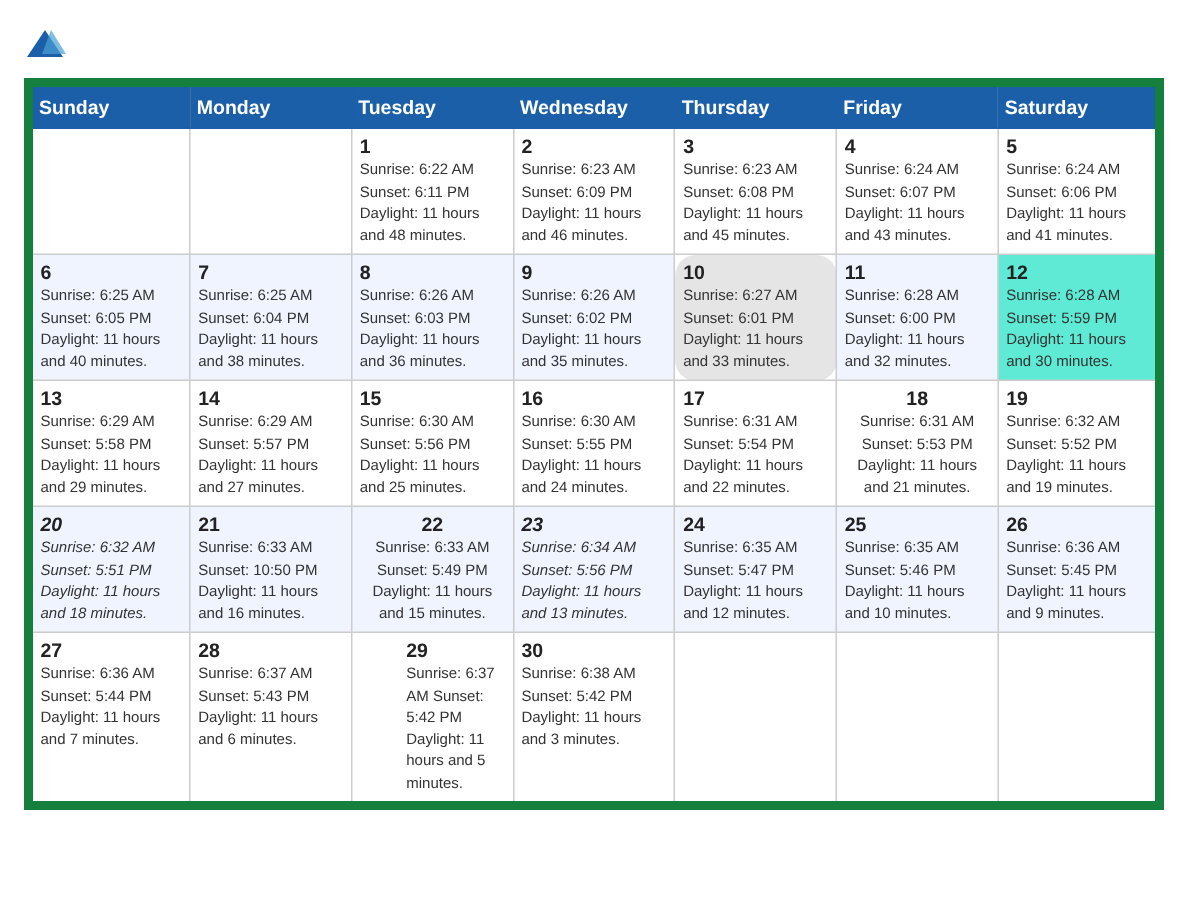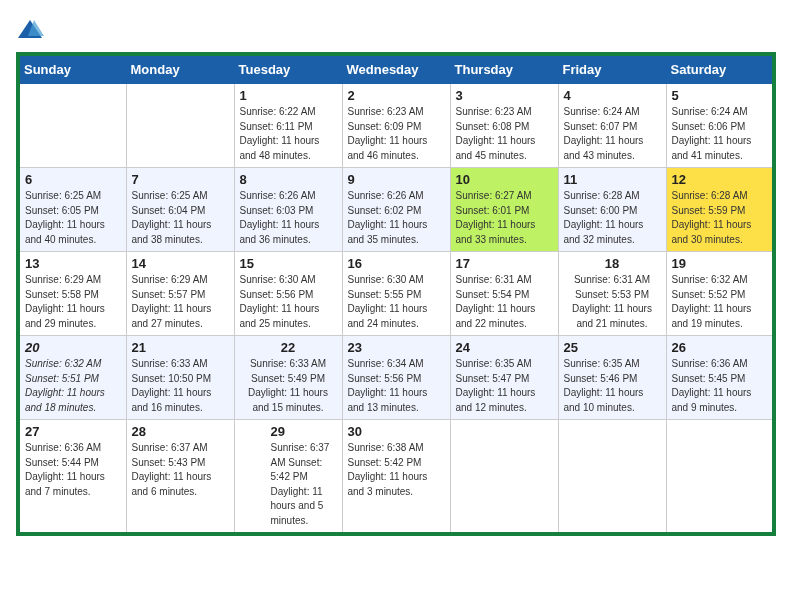--- a/index.html
+++ b/index.html
@@ -48,21 +48,21 @@
       font-weight: bold;
       color: #333;
     }
     .subtitle {
       font-size: 15px;
       color: #555;
     }
     .calendar {
       width: 100%;
       border-collapse: collapse;
-      border: 4px solid #15803d;
+      border: 6px solid #15803d;
     }
     .calendar th {
       background: #1a5fa8;
       color: #fff;
       font-size: 13px;
       font-weight: bold;
       padding: 6px 4px;
       text-align: left;
       border: 1px solid #1a5fa8;
     }
@@ -183,33 +183,33 @@
           <div class="cell-content">Sunrise: 6:26 AM
 Sunset: 6:03 PM
 Daylight: 11 hours and 36 minutes.</div>
         </td>
         <td style="background: rgb(240, 244, 255);">
           <span class="day-number">9</span>
           <div class="cell-content">Sunrise: 6:26 AM
 Sunset: 6:02 PM
 Daylight: 11 hours and 35 minutes.</div>
         </td>
-        <td style="background: #bef264;">
+        <td style="background: #e5e5e5; border-radius: 14px;">
           <span class="day-number">10</span>
           <div class="cell-content">Sunrise: 6:27 AM
 Sunset: 6:01 PM
 Daylight: 11 hours and 33 minutes.</div>
         </td>
         <td style="background: rgb(240, 244, 255);">
           <span class="day-number">11</span>
           <div class="cell-content">Sunrise: 6:28 AM
 Sunset: 6:00 PM
 Daylight: 11 hours and 32 minutes.</div>
         </td>
-        <td style="background: #fde047;">
+        <td style="background: #5eead4;">
           <span class="day-number">12</span>
           <div class="cell-content">Sunrise: 6:28 AM
 Sunset: 5:59 PM
 Daylight: 11 hours and 30 minutes.</div>
         </td>
       </tr>
       <tr>
         <td style="background: rgb(255, 255, 255); margin-top: 32px;">
           <span class="day-number">13</span>
           <div class="cell-content">Sunrise: 6:29 AM
@@ -265,21 +265,21 @@
           <div class="cell-content">Sunrise: 6:33 AM
 Sunset: 10:50 PM
 Daylight: 11 hours and 16 minutes.</div>
         </td>
         <td style="background: rgb(240, 244, 255); text-align: center;">
           <span class="day-number">22</span>
           <div class="cell-content">Sunrise: 6:33 AM
 Sunset: 5:49 PM
 Daylight: 11 hours and 15 minutes.</div>
         </td>
-        <td style="background: rgb(240, 244, 255);">
+        <td style="background: rgb(240, 244, 255); font-style: italic;">
           <span class="day-number">23</span>
           <div class="cell-content">Sunrise: 6:34 AM
 Sunset: 5:56 PM
 Daylight: 11 hours and 13 minutes.</div>
         </td>
         <td style="background: rgb(240, 244, 255);">
           <span class="day-number">24</span>
           <div class="cell-content">Sunrise: 6:35 AM
 Sunset: 5:47 PM
 Daylight: 11 hours and 12 minutes.</div>

